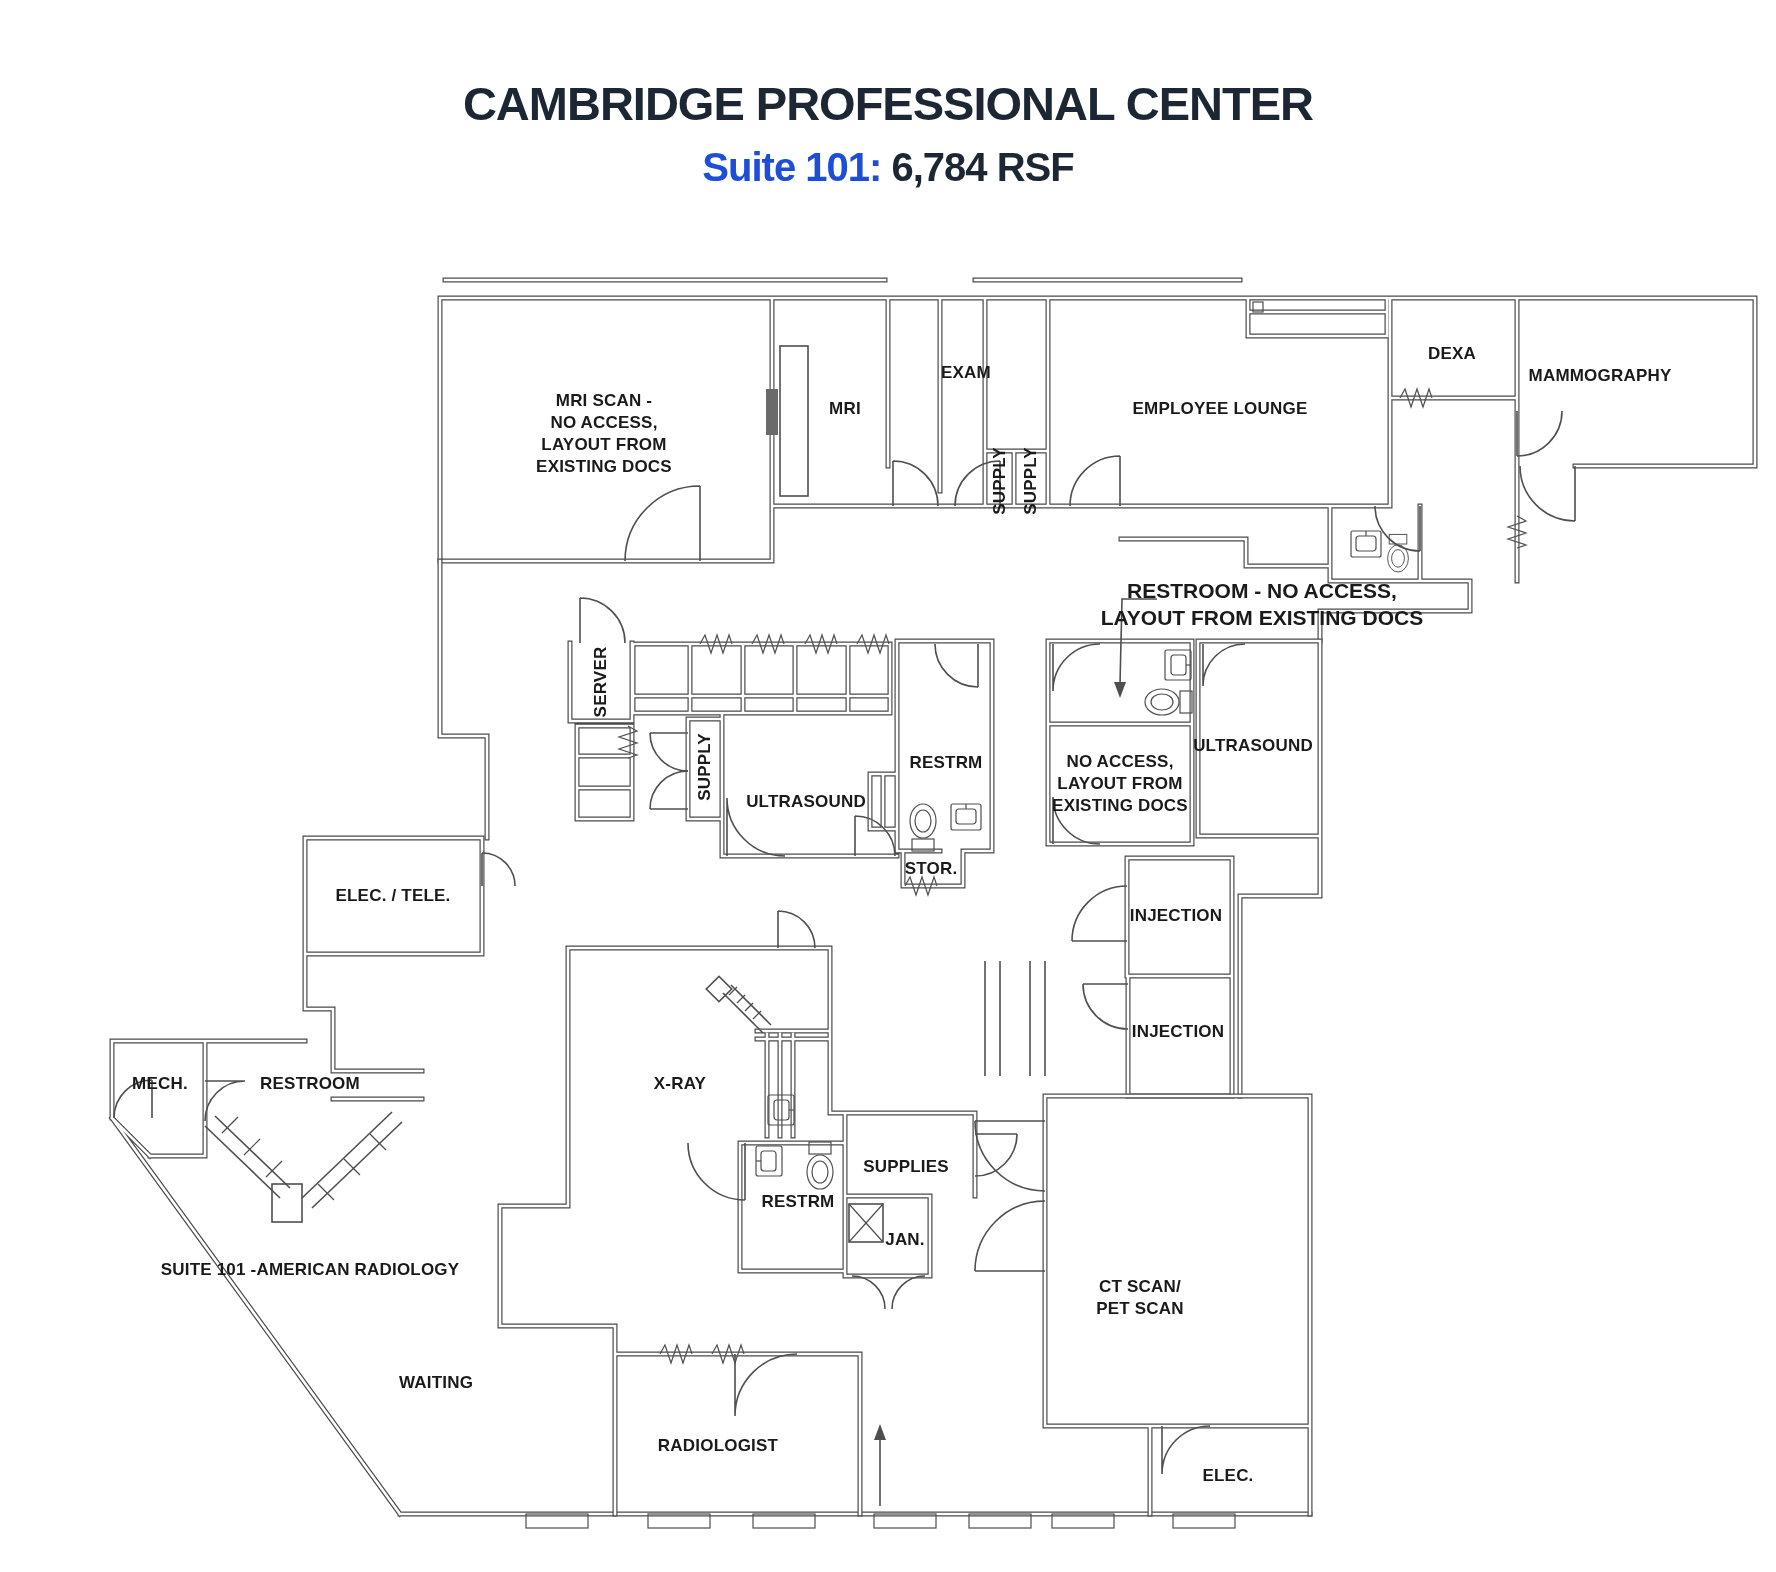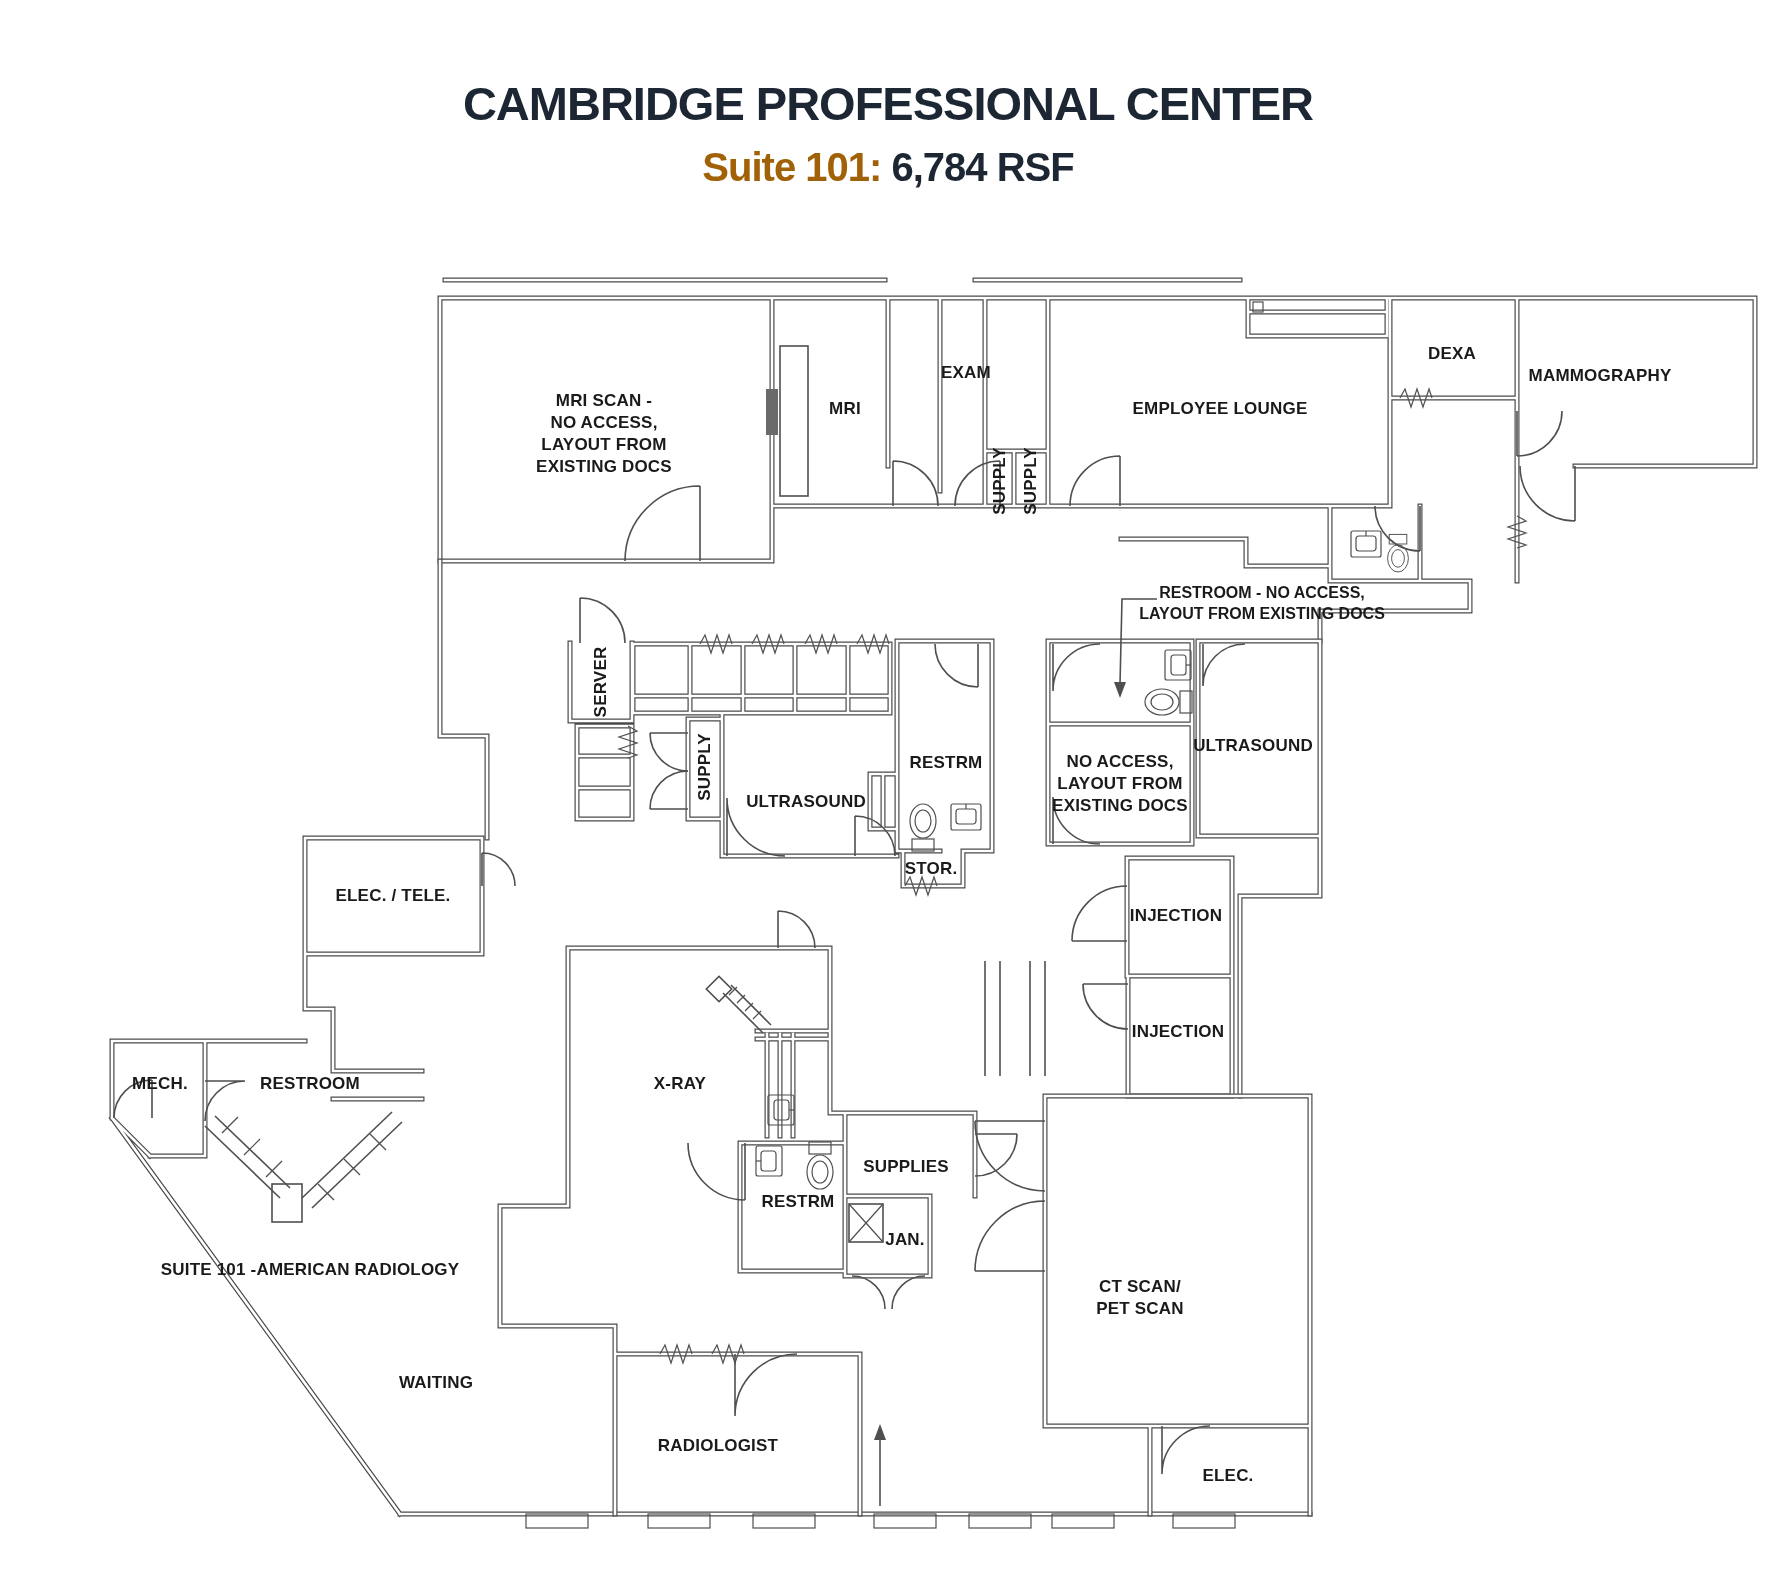--- a/index.html
+++ b/index.html
@@ -1,32 +1,32 @@
 <!DOCTYPE html>
 <html><head>
 <meta charset="utf-8">
 <style>
   html,body{margin:0;padding:0;background:#fff;}
   #page{position:relative;width:1776px;height:1572px;background:#fff;overflow:hidden;
         font-family:"Liberation Sans", sans-serif;margin-top:36px;}
   #titleblock{position:absolute;top:40px;left:0;width:1776px;text-align:center;}
   #main-title{font-size:47px;font-weight:800;letter-spacing:-1px;color:#1c2733;margin:0;}
   #sub-title{font-size:40px;font-weight:800;letter-spacing:-1px;margin:14px 0 0 0;color:#1c2733;}
-  #sub-title .suite{color:#a16207;}
+  #sub-title .suite{color:#1d4ed8;}
   #plan-svg{position:absolute;left:0;top:0;width:1776px;height:1572px;}
   .wu{stroke:#4a4a4a;stroke-width:5;fill:none;stroke-linecap:square;}
   .wo{stroke:#ffffff;stroke-width:2.6;fill:none;stroke-linecap:square;}
   .thin{stroke:#4f4f4f;stroke-width:1.6;fill:none;}
   .thin2{stroke:#4f4f4f;stroke-width:1.2;fill:none;}
   .slab{fill:#6a6a6a;stroke:none;}
   .arrowfill{fill:#4f4f4f;stroke:none;}
   .lbl{position:absolute;transform:translate(-50%,-50%);font-size:17px;font-weight:700;
        color:#1a1a1a;letter-spacing:.2px;line-height:1.3;white-space:pre-line;text-align:center;}
   .lbl.vert{transform:translate(-50%,-50%) rotate(-90deg);}
-  #callout-text{position:absolute;transform:translate(-50%,-50%);font-size:16px;font-weight:700;
+  #callout-text{position:absolute;transform:translate(-50%,-50%);font-size:21px;font-weight:700;
        color:#1a1a1a;line-height:1.3;white-space:pre-line;text-align:center;}
 </style>
 </head>
 <body>
 
 <div id="page">
 
   <div id="titleblock">
     <div id="main-title">CAMBRIDGE PROFESSIONAL CENTER</div>
     <div id="sub-title">

